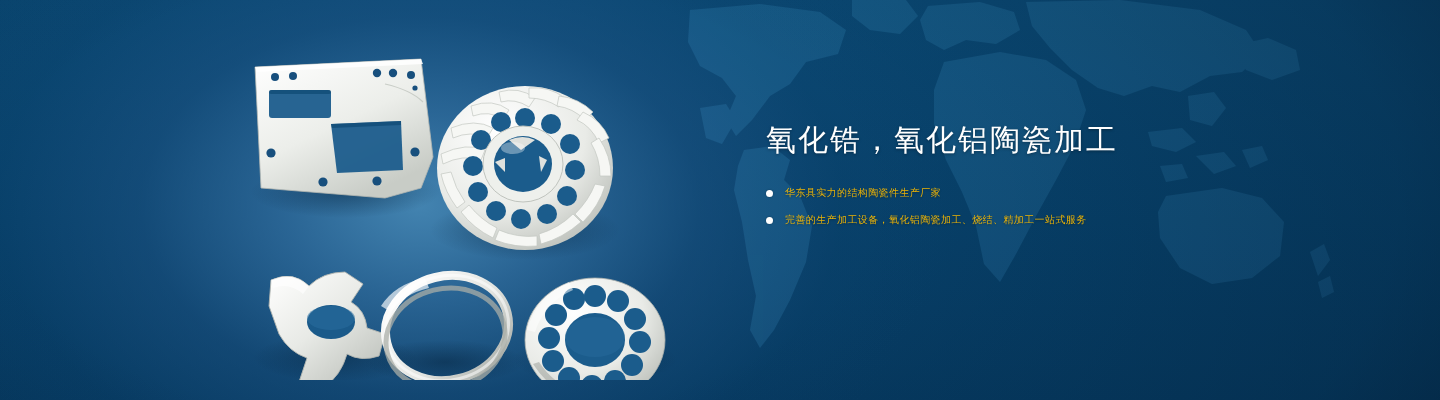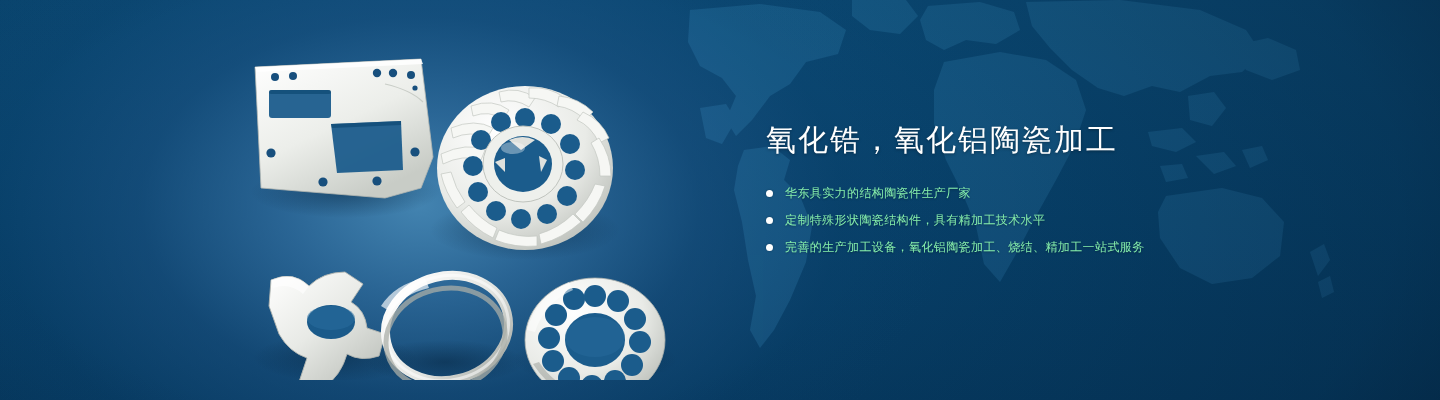--- a/index.html
+++ b/index.html
@@ -83,22 +83,22 @@
   .bullet {
     flex: 0 0 auto;
     width: 7px;
     height: 7px;
     border-radius: 50%;
     background: #ffffff;
     margin-right: 12px;
     box-shadow: 0 0 2px rgba(0,0,0,0.30);
   }
   .feature-text {
-    color: #86efac;
-    font-size: 12px;
+    color: #eab308;
+    font-size: 10px;
     line-height: 18px;
     letter-spacing: 0.4px;
     text-shadow: 0 1px 2px rgba(0,0,0,0.30);
   }
 </style>
 </head>
 <body>
 
 <div id="banner">
 
@@ -287,22 +287,18 @@
   <div class="copy">
     <h1 class="headline">氧化锆，氧化铝陶瓷加工</h1>
 
     <ul class="features">
       <li class="feature">
         <span class="bullet"></span>
         <span class="feature-text">华东具实力的结构陶瓷件生产厂家</span>
       </li>
       <li class="feature">
         <span class="bullet"></span>
-        <span class="feature-text">定制特殊形状陶瓷结构件，具有精加工技术水平</span>
-      </li>
-      <li class="feature">
-        <span class="bullet"></span>
         <span class="feature-text">完善的生产加工设备，氧化铝陶瓷加工、烧结、精加工一站式服务</span>
       </li>
     </ul>
   </div>
 
 </div>
 
 </body></html>

